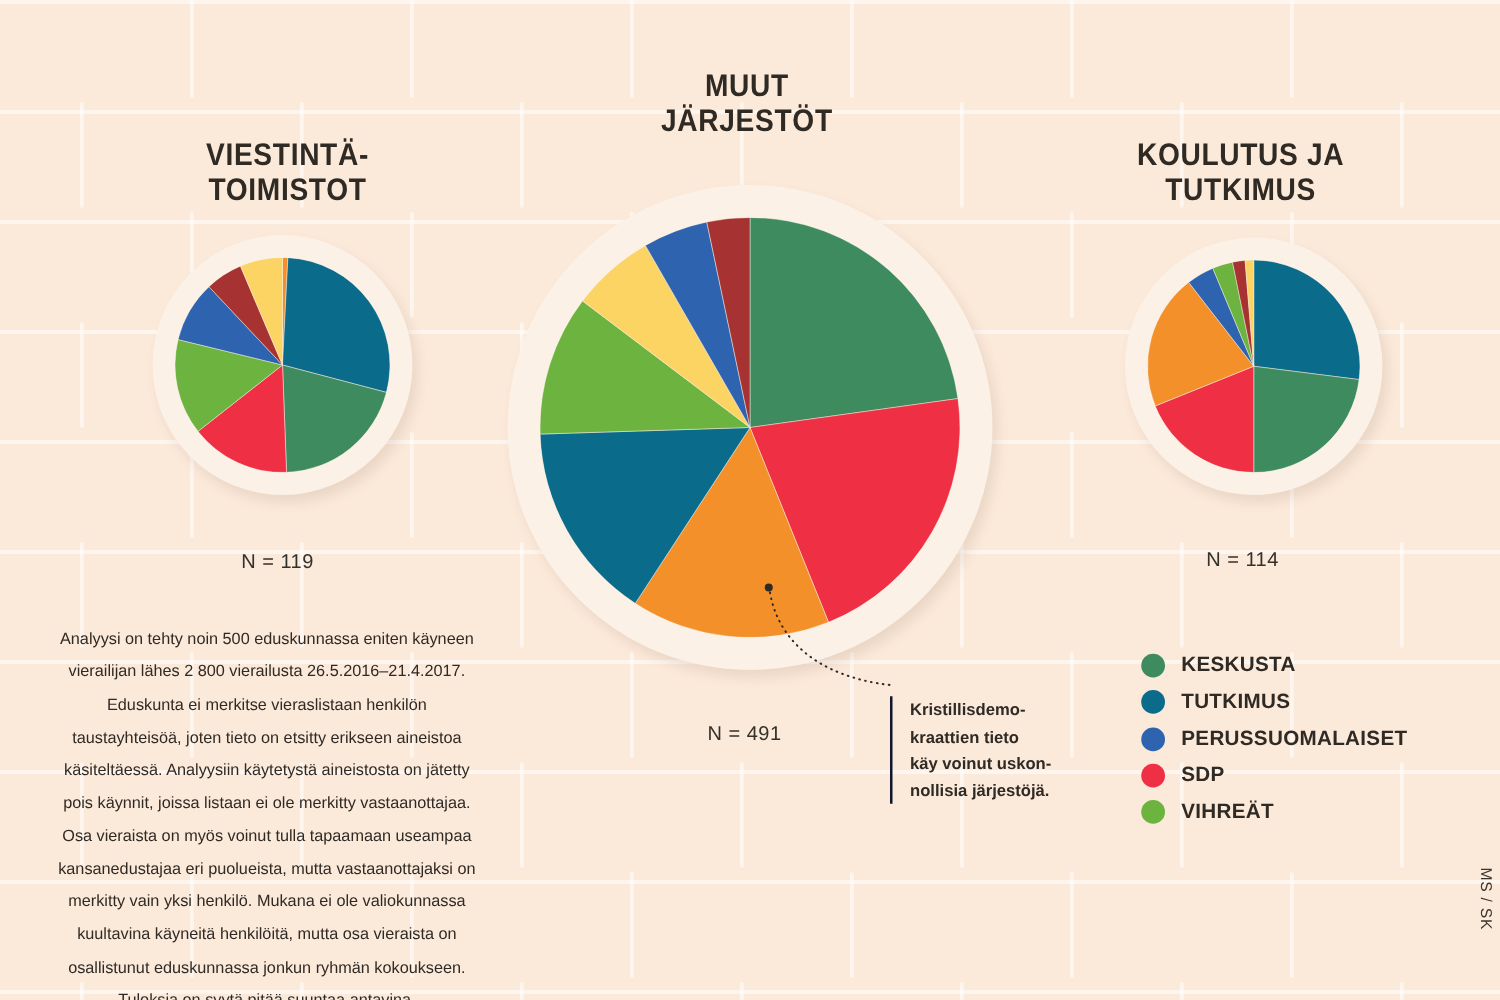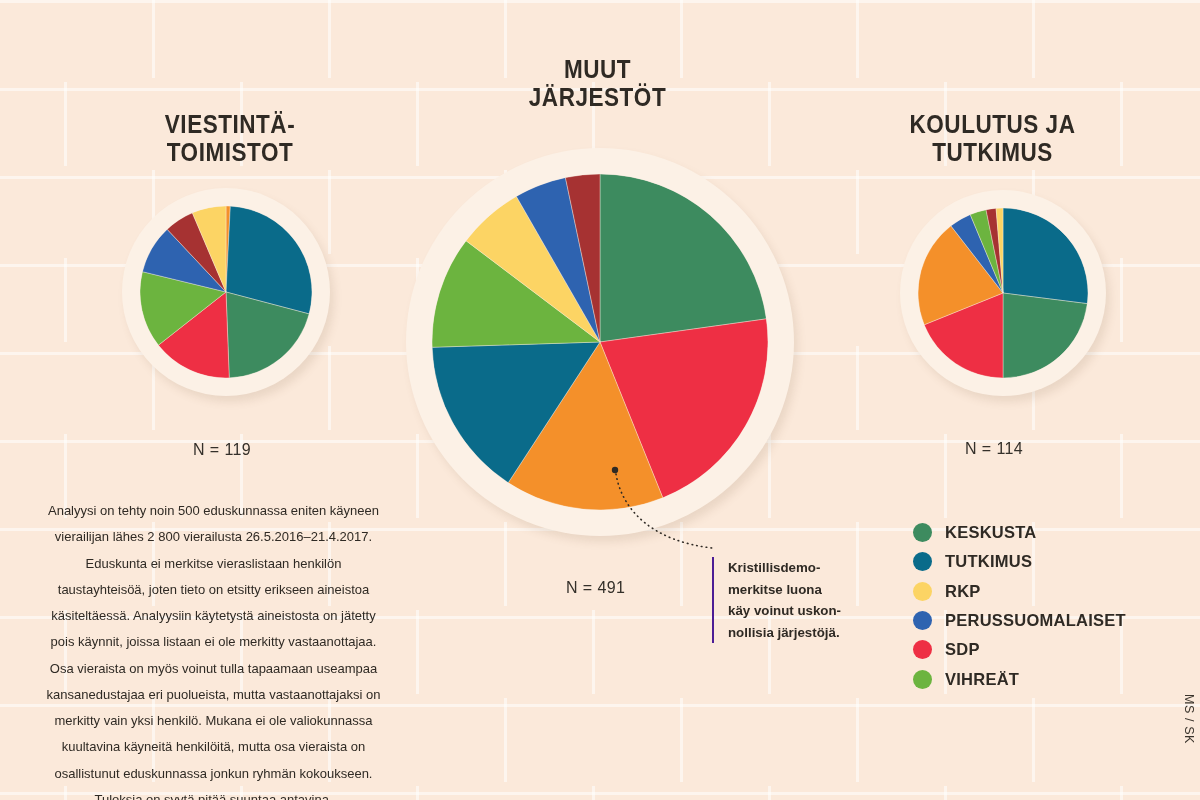--- a/index.html
+++ b/index.html
@@ -70,21 +70,21 @@
   #bodytext{
     position:absolute;left:41px;top:498px;width:345px;
     font-size:13px;line-height:2.02;color:#2f2a24;text-align:center;
   }
 
   
   #callout{
     position:absolute;left:712px;top:557px;width:160px;
     font-size:13.3px;line-height:1.62;font-weight:bold;color:#2f2a24;
     padding-left:14px;
-    border-left:2px solid #4c1d95;
+    border-left:2px solid #0f172a;
   }
   #callout-leader{position:absolute;left:600px;top:455px;pointer-events:none;}
 
   
   #legend{position:absolute;left:913px;top:518px;}
   .legend-row{display:flex;align-items:center;height:29.3px;}
   .legend-dot{width:19px;height:19px;border-radius:50%;flex:0 0 auto;}
   .legend-label{
     margin-left:13px;font-size:16.5px;font-weight:bold;
     color:#2f2a24;letter-spacing:.25px;white-space:nowrap;
@@ -252,41 +252,37 @@
 <div class="n-label" style="left:193px;top:441px;">N = 119</div>
 <div class="n-label" style="left:566px;top:579px;">N = 491</div>
 <div class="n-label" style="left:965px;top:440px;">N = 114</div>
 
 <svg id="callout-leader" width="125" height="125" viewBox="0 0 125 125">
   <circle cx="15" cy="15" r="3.2" fill="#2f2a24"></circle>
   <path d="M16 19 C 22 55, 52 86, 112 93" fill="none" stroke="#2f2a24" stroke-width="1.6" stroke-dasharray="0.6 4.2" stroke-linecap="round"></path>
 </svg>
 <div id="callout">
   <div>Kristillisdemo-</div>
-  <div>merkitse luona</div>
+  <div>kraattien tieto</div>
   <div>käy voinut uskon-</div>
   <div>nollisia järjestöjä.</div>
 </div>
 
 <div id="bodytext">Analyysi on tehty noin 500 eduskunnassa eniten käyneen vierailijan lähes 2 800 vierailusta 26.5.2016–21.4.2017. Eduskunta ei merkitse vieraslistaan henkilön taustayhteisöä, joten tieto on etsitty erikseen aineistoa käsiteltäessä. Analyysiin käytetystä aineistosta on jätetty pois käynnit, joissa listaan ei ole merkitty vastaanottajaa. Osa vieraista on myös voinut tulla tapaamaan useampaa kansanedustajaa eri puolueista, mutta vastaanottajaksi on merkitty vain yksi henkilö. Mukana ei ole valiokunnassa kuultavina käyneitä henkilöitä, mutta osa vieraista on osallistunut eduskunnassa jonkun ryhmän kokoukseen. Tuloksia on syytä pitää suuntaa antavina.</div>
 
 <div id="legend">
     <div class="legend-row">
       <span class="legend-dot" style="background: rgb(61, 139, 95);"></span>
       <span class="legend-label">KESKUSTA</span>
     </div>
     <div class="legend-row">
       <span class="legend-dot" style="background: rgb(10, 107, 138);"></span>
       <span class="legend-label">TUTKIMUS</span>
     </div>
     <div class="legend-row">
-      <span class="legend-dot" style="background: rgb(252, 212, 100);"></span>
-      <span class="legend-label">RKP</span>
-    </div>
-    <div class="legend-row">
       <span class="legend-dot" style="background: rgb(46, 99, 176);"></span>
       <span class="legend-label">PERUSSUOMALAISET</span>
     </div>
     <div class="legend-row">
       <span class="legend-dot" style="background: rgb(238, 47, 68);"></span>
       <span class="legend-label">SDP</span>
     </div>
     <div class="legend-row">
       <span class="legend-dot" style="background: rgb(108, 180, 63);"></span>
       <span class="legend-label">VIHREÄT</span>

